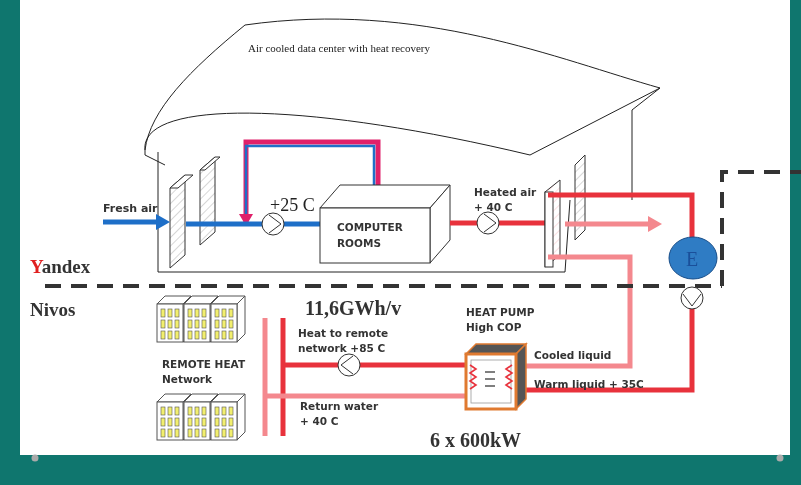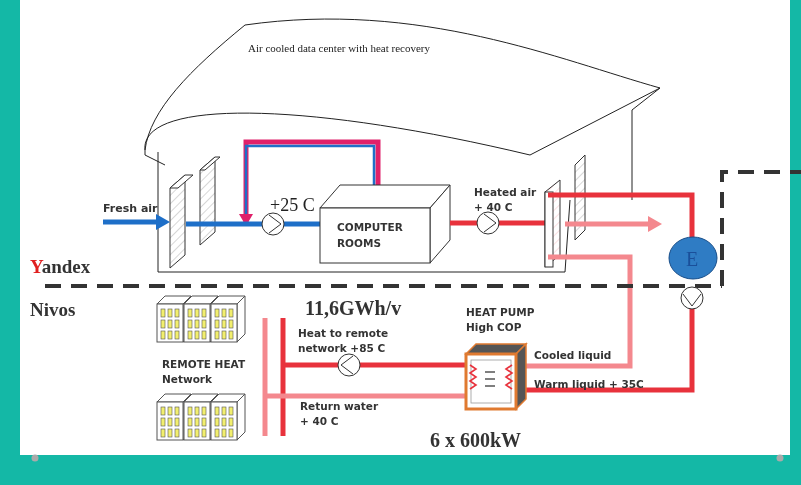--- a/index.html
+++ b/index.html
@@ -1,17 +1,17 @@
 <!DOCTYPE html>
 <html><head>
 <meta charset="utf-8">
 <style>
   html,body{margin:0;padding:0;background:#f2f2f2;}
   body{width:801px;height:485px;position:relative;overflow:hidden;font-family:"DejaVu Sans",sans-serif;}
-  .slide{position:absolute;left:0;top:0;width:801px;height:485px;background:#14b8a6;}
+  .slide{position:absolute;left:0;top:0;width:801px;height:485px;background:#0f766e;}
   .canvas{position:absolute;left:20px;top:0;width:770px;height:455px;background:#fff;}
   svg{position:absolute;left:0;top:0;}
   .t-serif{font-family:"Liberation Serif",serif;}
   .t-sans{font-family:"DejaVu Sans",sans-serif;font-weight:bold;}
 </style>
 </head>
 <body>
 
 <div class="slide">
   <div class="canvas"></div>

